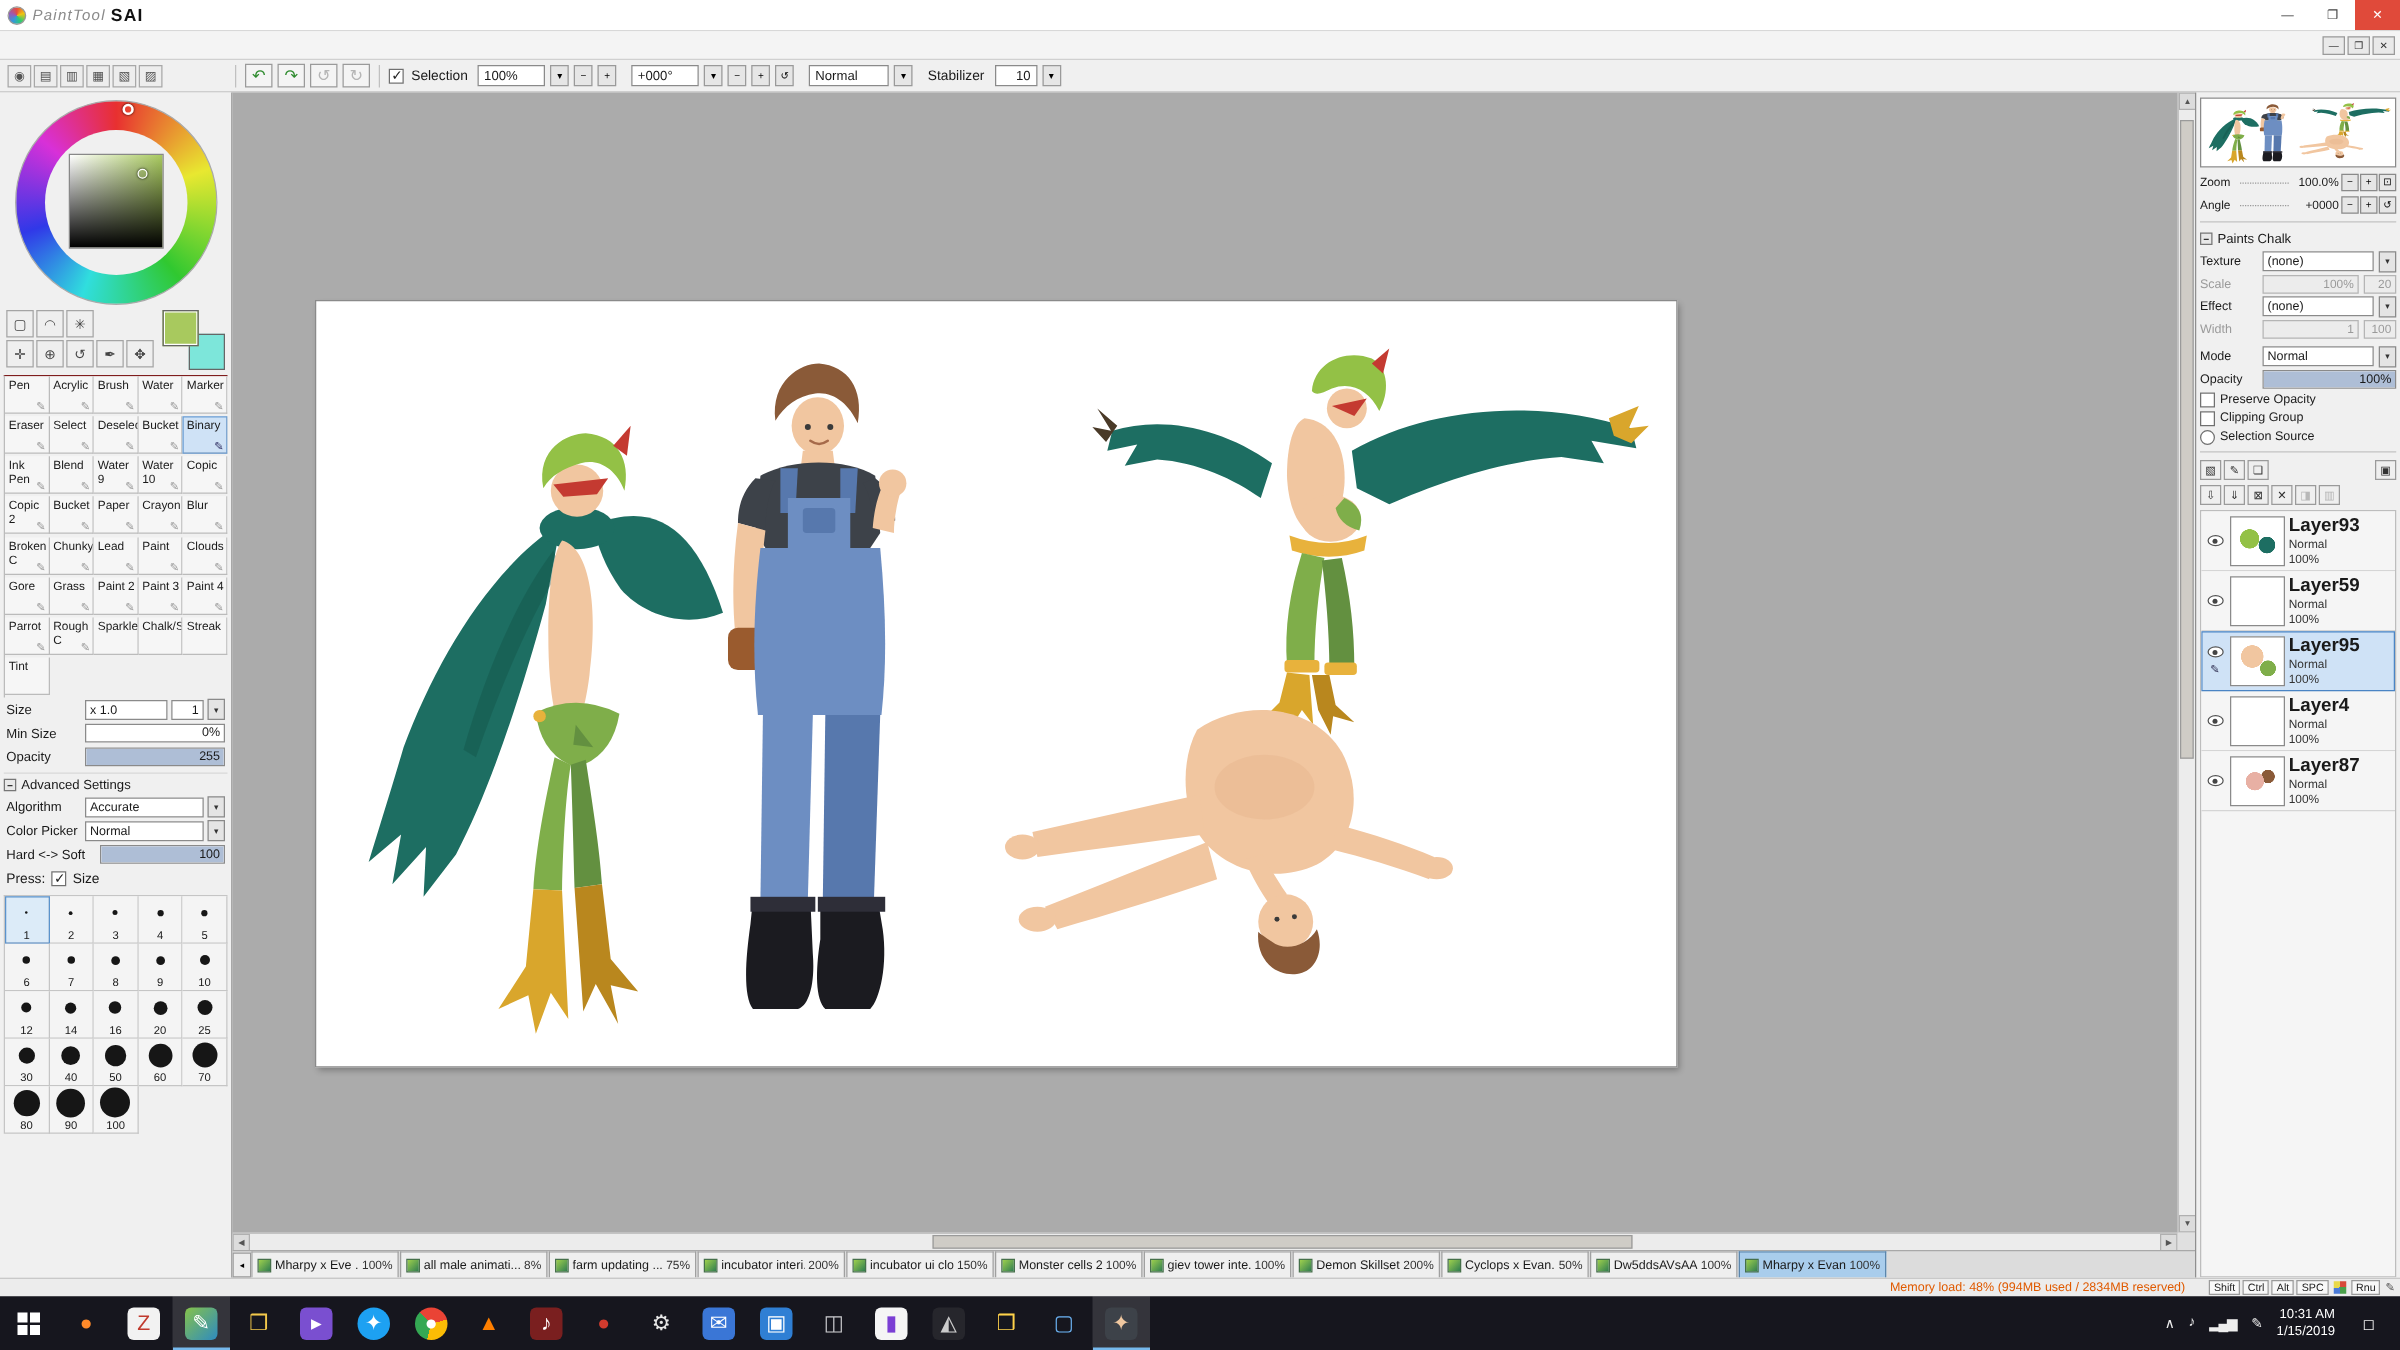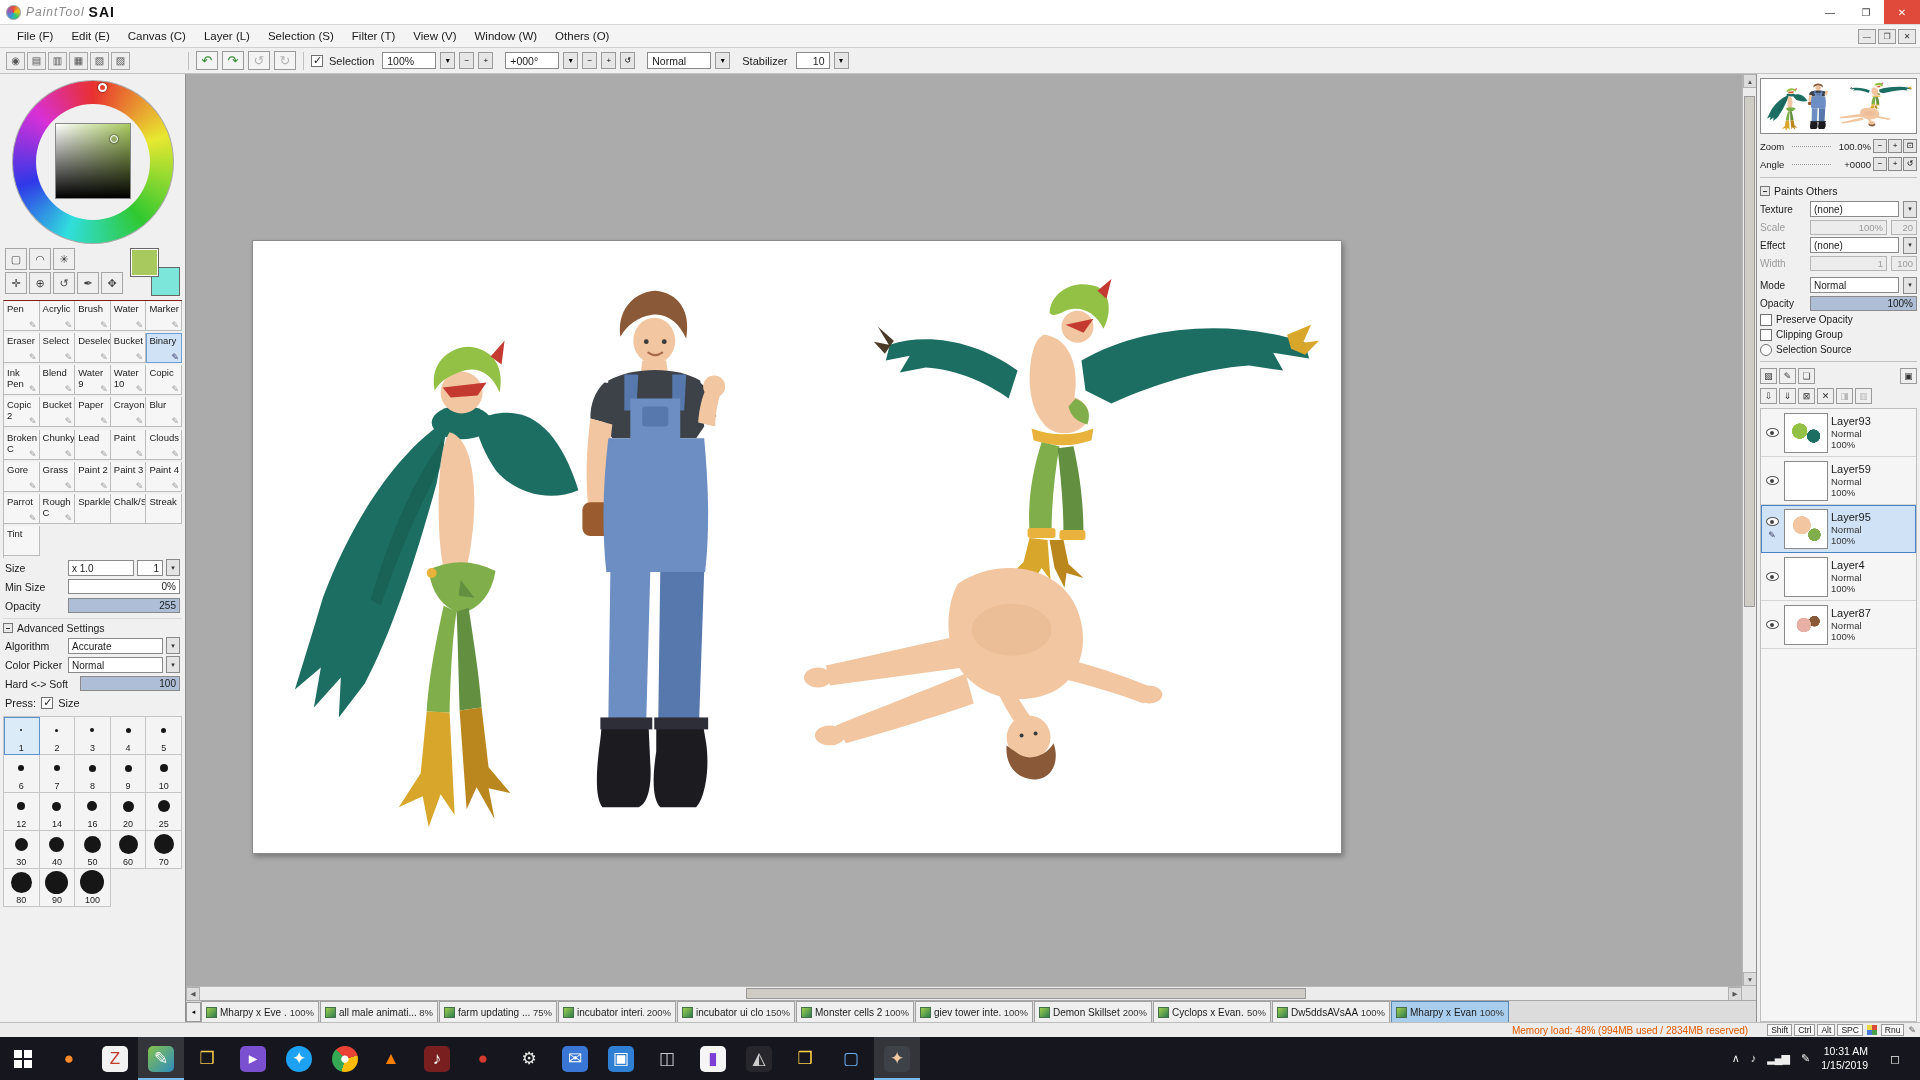--- a/index.html
+++ b/index.html
@@ -173,21 +173,21 @@
     border-radius:50%; background:#444; }
   .edit-pen { font-size:9px; color:#335; }
   .layer-thumb { width:44px; height:40px; border:1px solid #8a8a8a; flex:none; background:#fff; }
   .thumb-0 { background-image:radial-gradient(circle at 35% 45%, var(--hairg) 0 22%, transparent 23%),
              radial-gradient(circle at 68% 58%, var(--wing) 0 18%, transparent 19%); }
   .thumb-2 { background-image:radial-gradient(circle at 40% 40%, var(--skin) 0 26%, transparent 27%),
              radial-gradient(circle at 70% 65%, var(--leaf) 0 16%, transparent 17%); }
   .thumb-4 { background-image:radial-gradient(circle at 45% 50%, #e8b0a4 0 24%, transparent 25%),
              radial-gradient(circle at 70% 40%, var(--hairb) 0 14%, transparent 15%); }
   .layer-text { flex:1; line-height:1.2; overflow:hidden; }
-  .layer-name { font-size:11px; }
+  .layer-name { font-size:15px;font-weight:bold; }
   .layer-mode, .layer-opacity { font-size:9.5px; color:#333; }
 
   
   .statusbar { height:15px; background:#ececec; border-top:1px solid #bdbdbd; display:flex;
     align-items:center; justify-content:flex-end; gap:4px; padding:0 4px; font-size:10px; }
   .memory { color:var(--memoryText); margin-right:15px; font-size:10px; }
   .key-box { border:1px solid #9a9a9a; background:#f8f8f8; padding:0 3px; font-size:8.5px;
     height:12px; line-height:11px; }
   .mini-grid { width:10px; height:10px; flex:none;
     background:conic-gradient(#d84a3a 0 25%, #4aa04a 0 50%, #4a7ad8 0 75%, #e8d84a 0); }
@@ -230,31 +230,20 @@
     <span class="app-name">PaintTool</span>
     <span class="app-name-accent">SAI</span>
     <div id="win-controls">
         <div class="wctl">—</div>
         <div class="wctl">❐</div>
         <div class="wctl danger">✕</div>
       </div>
   </div>
 
   <div class="menubar">
-    <div id="menu-items" style="display:flex">
-        <div class="menu-item">File (F)</div>
-        <div class="menu-item">Edit (E)</div>
-        <div class="menu-item">Canvas (C)</div>
-        <div class="menu-item">Layer (L)</div>
-        <div class="menu-item">Selection (S)</div>
-        <div class="menu-item">Filter (T)</div>
-        <div class="menu-item">View (V)</div>
-        <div class="menu-item">Window (W)</div>
-        <div class="menu-item">Others (O)</div>
-      </div>
     <div id="mdi-controls">
         <div class="mdictl">—</div>
         <div class="mdictl">❐</div>
         <div class="mdictl">✕</div>
       </div>
   </div>
 
   <div class="toolbar">
     <div id="panel-tabs">
         <button class="ptab">◉</button>
@@ -689,21 +678,21 @@
         <span class="nav-val">+0000</span>
         <span class="nav-btns" id="nav-angle-btns">
             <button class="nav-btn">−</button>
             <button class="nav-btn">+</button>
             <button class="nav-btn">↺</button>
           </span>
       </div>
       <div class="rdivider"></div>
       <div class="sect-head" style="border-top:none;margin-top:0">
         <span class="collapse-box"></span>
-        <span>Paints Others</span>
+        <span>Paints Chalk</span>
       </div>
       <div class="rrow">
         <span class="rlabel">Texture</span>
         <span class="pfield flex">(none)</span>
         <button class="ddbtn">▾</button>
       </div>
       <div class="rrow">
         <span class="rlabel gray">Scale</span>
         <span class="gfield flex">100%</span>
         <span class="gfield gw26">20</span>

